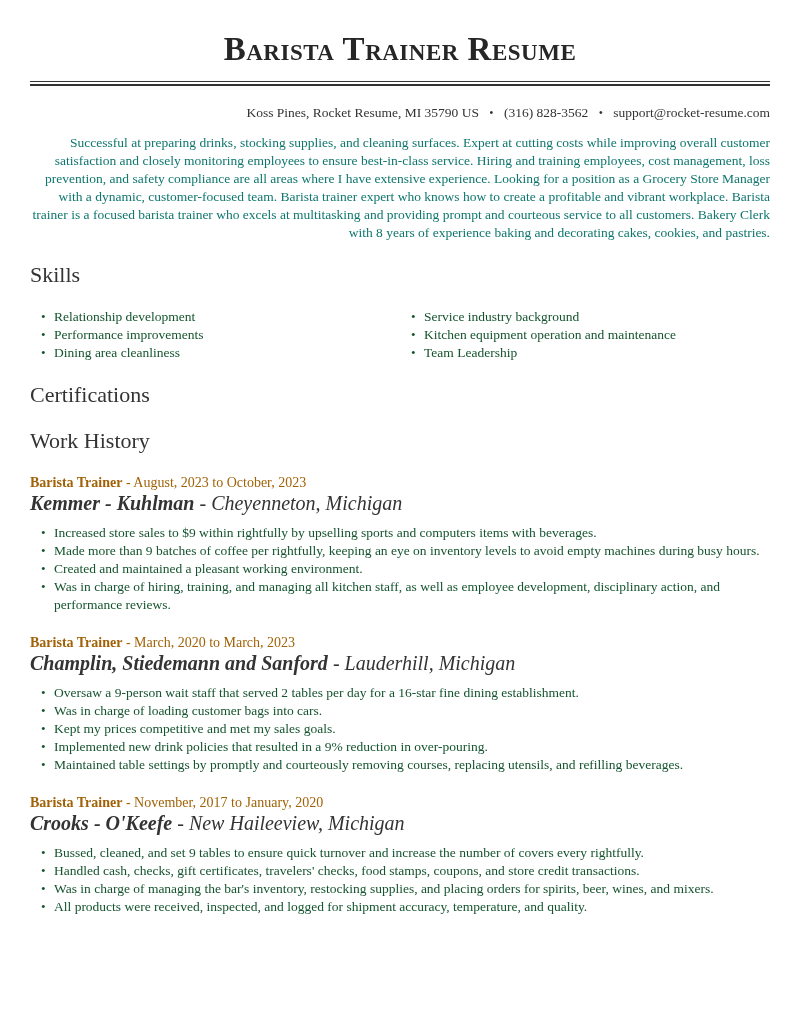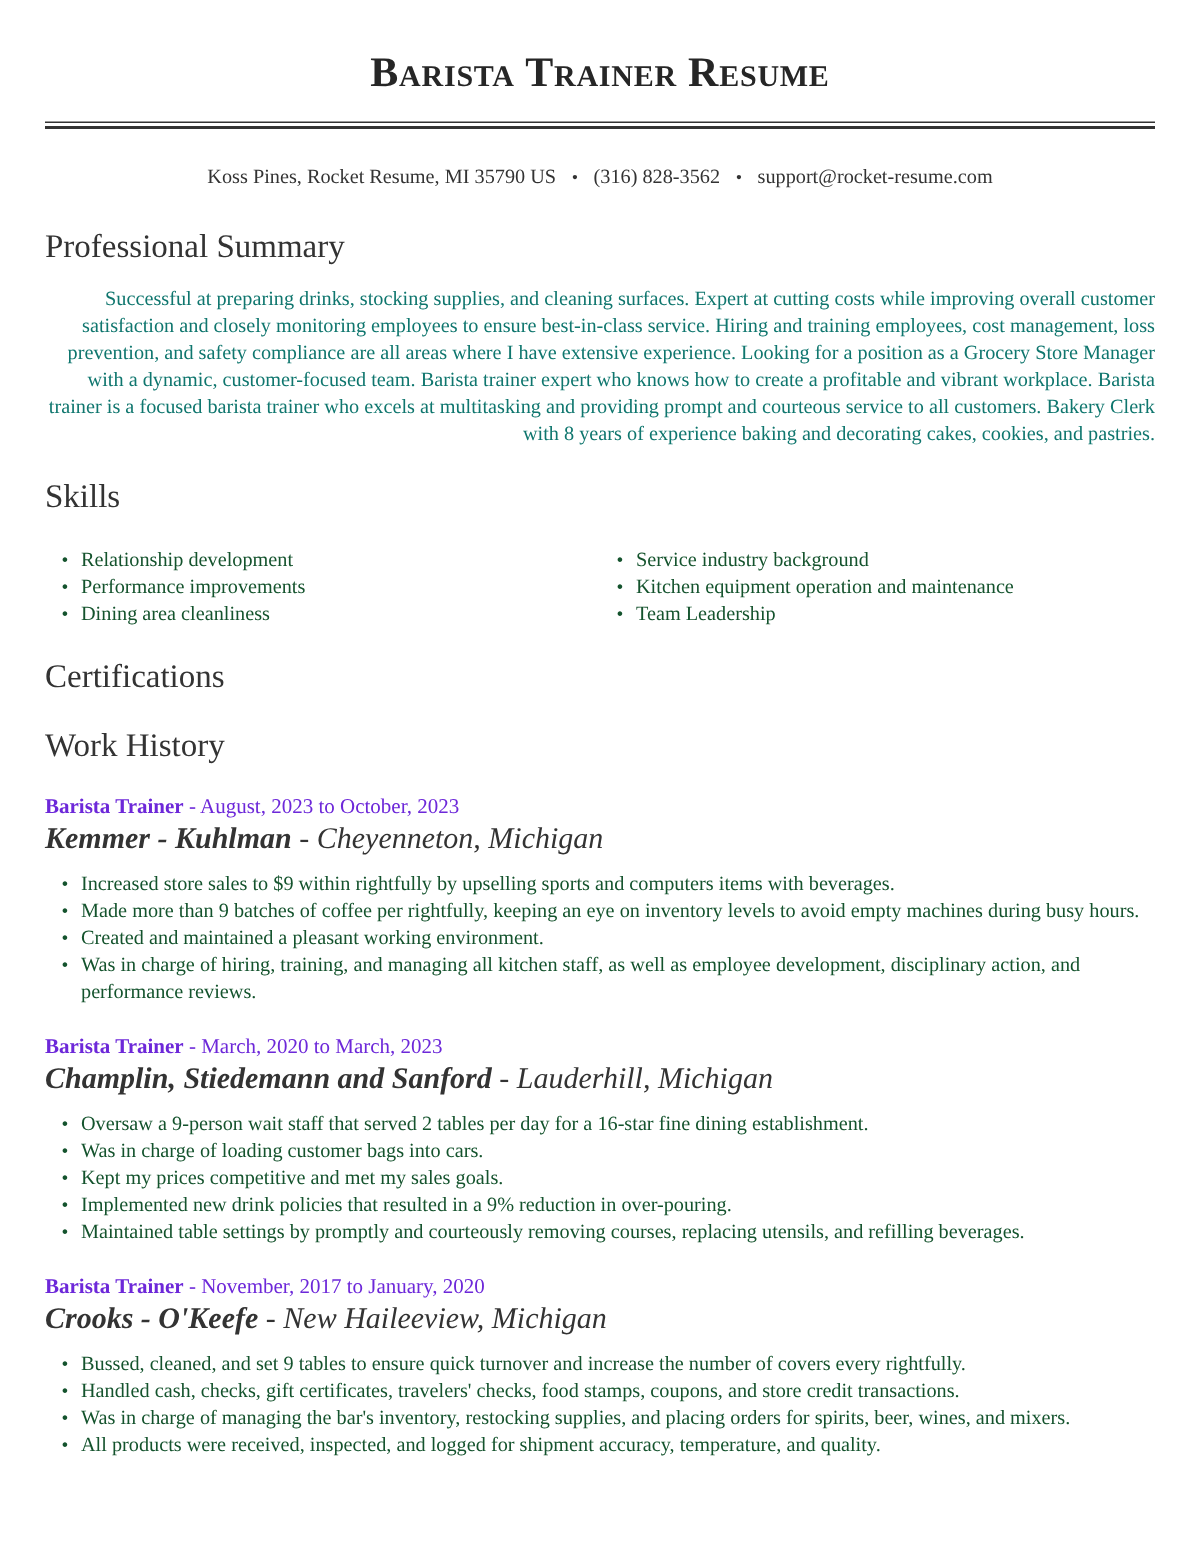--- a/index.html
+++ b/index.html
@@ -5,30 +5,30 @@
   html, body { margin: 0; padding: 0; }
   body {
     width: 800px; height: 1035px; overflow: hidden;
     background: #ffffff; color: #333333;
     font-family: "Liberation Serif", serif;
   }
   .page { padding: 0 30px; }
 
   h1.title {
     margin: 30px 0 0; text-align: center;
-    font-size: 28px; line-height: 38px; font-weight: 700;
+    font-size: 33px; line-height: 38px; font-weight: 700;
     font-variant: small-caps; letter-spacing: 0.5px; color: #262626;
   }
   .double-rule {
     margin-top: 13px; height: 2px;
     border-top: 1px solid #333; border-bottom: 2px solid #333;
   }
   .contact {
-    margin-top: 19px; text-align: center;
-    font-size: 13.5px; line-height: 26px; color: #333;
+    margin-top: 19px; text-align: right;
+    font-size: 13.5px; line-height: 16px; color: #333;
   }
   .contact .dot { margin: 0 7px; font-size: 12px; }
 
   h2.section-heading {
     margin: 20px 0 10px; font-size: 22px; line-height: 26px;
     font-weight: 400; color: #333;
   }
   p.summary {
     margin: 13px 0 0; font-size: 13.5px; line-height: 18px;
     color: #0f766e; text-align: right;
@@ -40,21 +40,21 @@
   }
   ul.bullets li::before {
     content: "\2022"; position: absolute; left: -13px; top: 0; font-size: 13px;
   }
 
   .skills-grid { display: grid; grid-template-columns: 1fr 1fr; }
   .skills-grid ul.bullets { margin-top: 10px; }
 
   .job { margin-top: 19px; }
   .job:first-of-type { margin-top: 14px; }
-  .job-line1 { font-size: 14px; line-height: 20px; color: #6d28d9; }
+  .job-line1 { font-size: 14px; line-height: 20px; color: #a16207; }
   .job-line1 .job-title { font-weight: 700; }
   .job-line2 { font-size: 20px; line-height: 20px; font-style: italic; color: #333; }
   .job-line2 .company { font-weight: 700; }
   .job ul.bullets { margin-top: 11px; }
 </style>
 </head>
 <body>
 
 <div class="page">
 
@@ -62,21 +62,20 @@
   <div class="double-rule"></div>
 
   <div class="contact">
     <span>Koss Pines, Rocket Resume, MI 35790 US</span>
     <span class="dot">•</span>
     <span>(316) 828-3562</span>
     <span class="dot">•</span>
     <span>support@rocket-resume.com</span>
   </div>
 
-  <h2 class="section-heading">Professional Summary</h2>
   <p class="summary">Successful at preparing drinks, stocking supplies, and cleaning surfaces. Expert at cutting costs while improving overall customer satisfaction and closely monitoring employees to ensure best-in-class service. Hiring and training employees, cost management, loss prevention, and safety compliance are all areas where I have extensive experience. Looking for a position as a Grocery Store Manager with a dynamic, customer-focused team. Barista trainer expert who knows how to create a profitable and vibrant workplace. Barista trainer is a focused barista trainer who excels at multitasking and providing prompt and courteous service to all customers. Bakery Clerk with 8 years of experience baking and decorating cakes, cookies, and pastries.</p>
 
   <h2 class="section-heading">Skills</h2>
   <div class="skills-grid">
     <ul class="bullets">
       <li>Relationship development</li>
       <li>Performance improvements</li>
       <li>Dining area cleanliness</li>
     </ul>
     <ul class="bullets">

